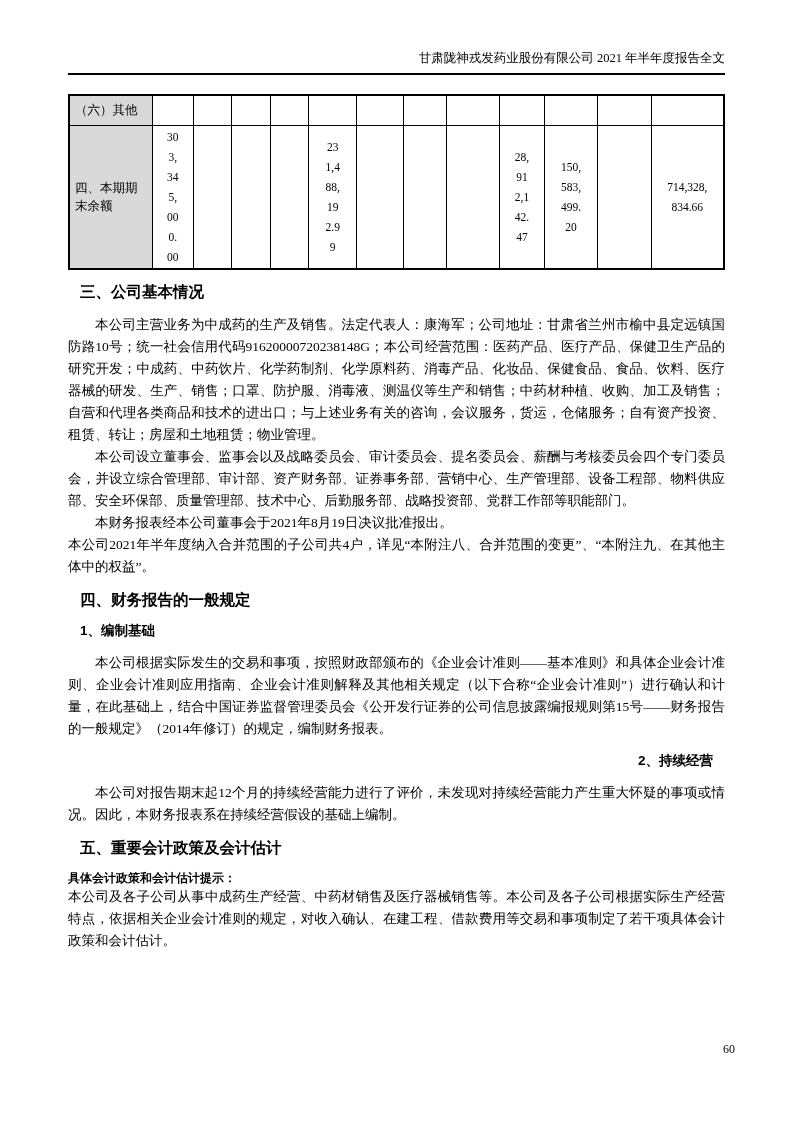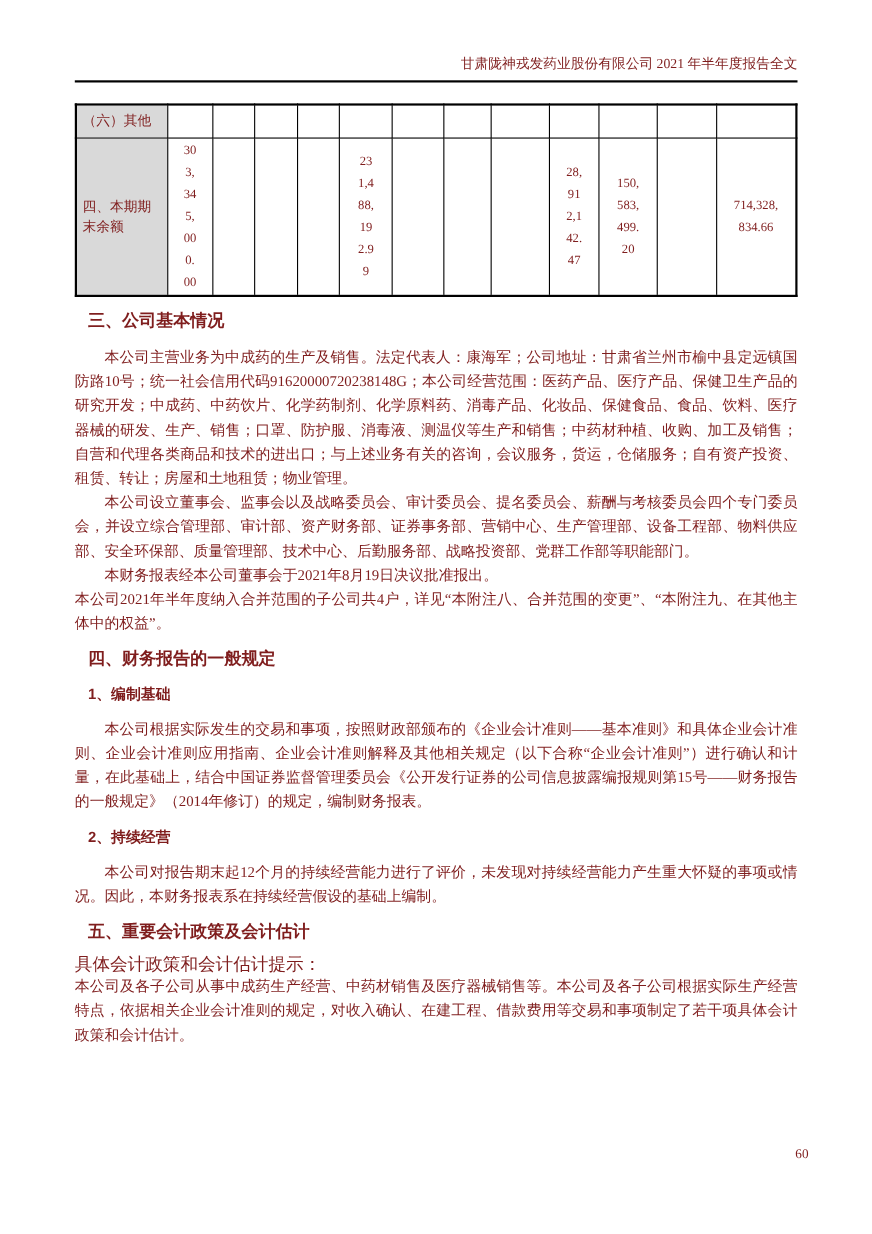--- a/index.html
+++ b/index.html
@@ -1,19 +1,19 @@
 <!DOCTYPE html>
 <html><head>
 <meta charset="utf-8">
 <style>
   html,body{margin:0;padding:0;background:#ffffff;}
   .page{
     position:relative;
     width:793px;height:1122px;
-    background:#ffffff;color:#7f1d1d;
+    background:#ffffff;color:#000000;
     font-family:"Liberation Serif","DejaVu Serif",serif;
     overflow:hidden;
   }
   .content{padding:0 68px;}
   .report-header{
     padding-top:51px;padding-bottom:7px;
     text-align:right;
     font-size:12.5px;line-height:15px;
     border-bottom:2px solid #000;
   }
@@ -46,28 +46,28 @@
   }
   h3.sub{
     font-family:"Liberation Sans","DejaVu Sans",sans-serif;
     font-weight:bold;font-size:13.5px;line-height:18px;margin:12px;
   }
   p.body{
     font-size:13.5px;line-height:22px;
     text-align:justify;margin:0;text-indent:2em;
   }
   p.noindent{text-indent:0;}
-  p.small-note{font-size:16px;line-height:16px;margin:0;}
+  p.small-note{font-size:12px;line-height:16px;margin:0;font-weight:bold;}
   .m-sec3{margin-top:22px;}
   .m-p1{margin-top:14px;}
   .m-p4{margin-top:32px;}
   .m-sec4{margin-top:18px;}
   .m-sub1{margin-top:22px;}
   .m-p5{margin-top:22px;}
-  .m-sub2{margin-top:18px;}
+  .m-sub2{margin-top:18px;text-align:right;}
   .m-p6{margin-top:22px;}
   .m-sec5{margin-top:16px;}
   .m-note{margin-top:20px;}
   .m-p7{margin-top:8px;}
   .page-number{
     position:absolute;top:1042px;right:58px;
     font-size:12px;
   }
 </style>
 </head>

